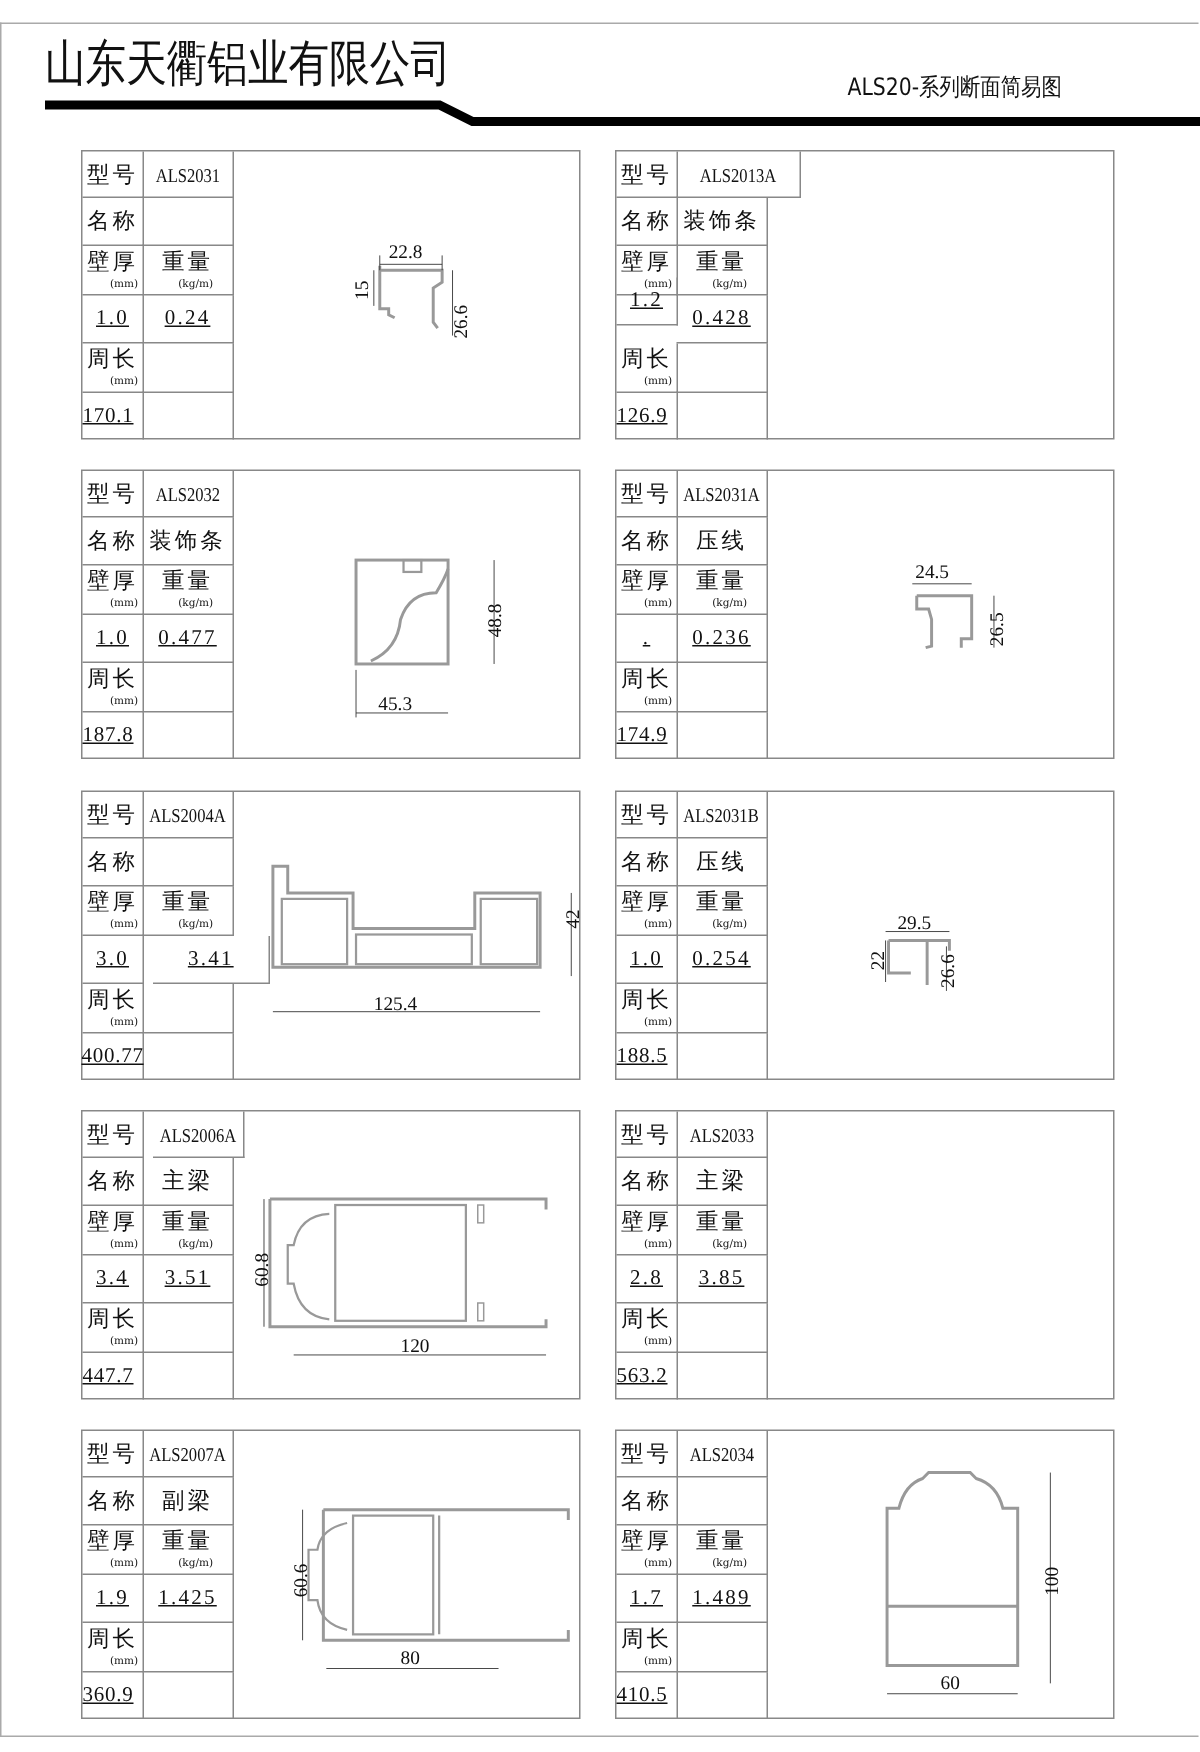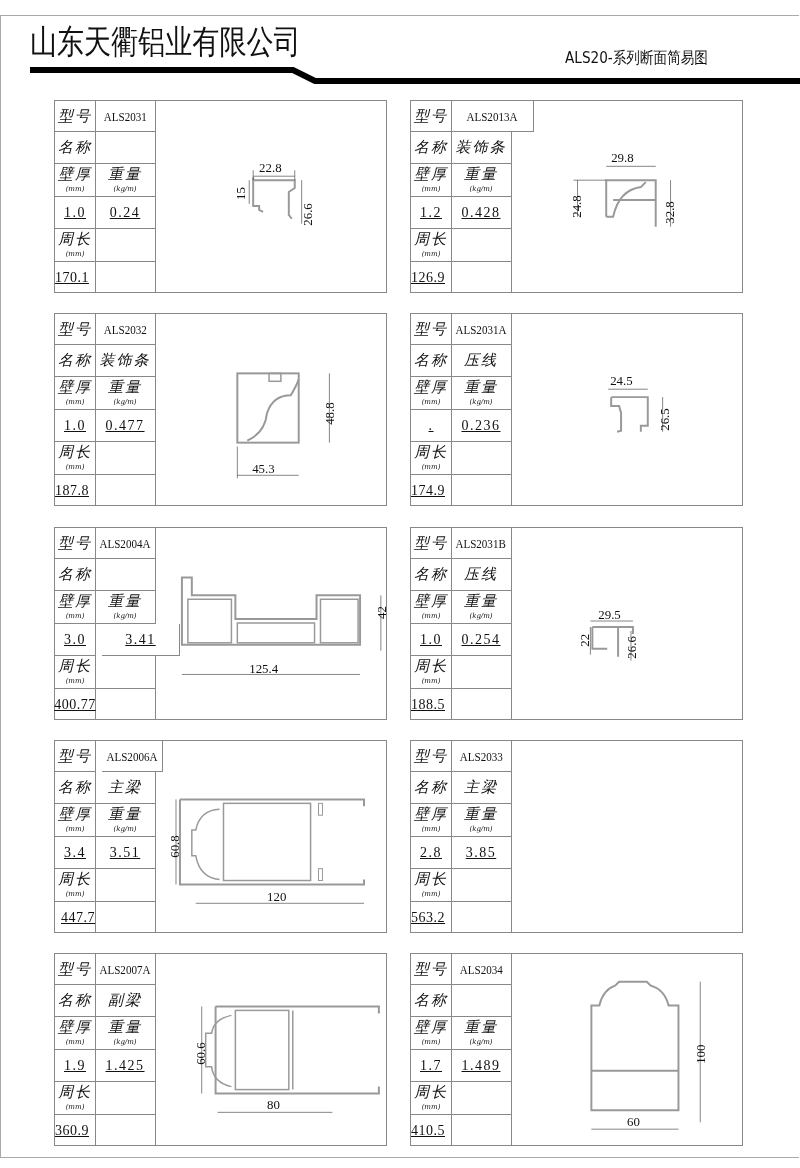--- a/index.html
+++ b/index.html
@@ -11,21 +11,21 @@
              font-family: "DejaVu Sans", sans-serif; font-weight: normal; transform: scaleX(0.82);
              transform-origin: left top; color: #111; }
   .subtitle { position: absolute; left: 565px; top: 48px; font-size: 16px;
               font-family: "DejaVu Sans", sans-serif; transform: scaleX(0.85); transform-origin: left top; }
   .rule { position: absolute; left: 0; top: 0; }
   .card { position: absolute; width: 333px; height: 193px; border: 1px solid #888; background: #fff; box-sizing: border-box; }
   .card .grid { position: absolute; left: 0; top: 0; width: 101px; height: 100%; }
   .card .cell { position: absolute; box-sizing: border-box; border-right: 1px solid #888; border-bottom: 1px solid #888;
                 display: flex; align-items: center; justify-content: center; font-size: 14px; line-height: 1; }
   .card .cell.last { border-bottom: none; }
-  .lab { display: flex; flex-direction: column; align-items: center; font-style: italic; }
+  .lab { display: flex; flex-direction: column; align-items: flex-end; }
   .lab .main { font-size: 15px; font-family: "DejaVu Serif", serif; letter-spacing: 2px; }
   .lab .unit { font-size: 7px; margin-top: 4px; }
   .val { font-family: "Liberation Serif", serif; font-size: 14px; letter-spacing: 1.5px; text-decoration: underline; }
   .code { font-family: "Liberation Serif", serif; font-size: 13px; transform: scaleX(0.85); white-space: nowrap; }
   .drawing { position: absolute; left: 101px; top: 0; right: 0; bottom: 0; }
   .drawing svg { position: absolute; left: 0; top: 0; width: 100%; height: 100%; }
   .dim { font-family: "Liberation Serif", serif; font-size: 13px; fill: #111; }
 </style>
 </head>
 <body>
@@ -128,50 +128,38 @@
             <span class="main">壁厚</span>
             <span class="unit">(mm)</span>
           </span>
       </div>
       <div class="cell" style="left:40px;top:63px;width:61px;height:33px">
         <span class="lab">
             <span class="main">重量</span>
             <span class="unit">(kg/m)</span>
           </span>
       </div>
-      <div class="cell" style="left:0;top:96px;width:41px;height:32px">
+      <div class="cell" style="left:0;top:84px;width:41px;height:32px">
         <span class="val">1.2</span>
       </div>
       <div class="cell" style="left:40px;top:96px;width:61px;height:32px">
         <span class="val">0.428</span>
       </div>
       <div class="cell" style="left:0;top:128px;width:41px;height:33px">
         <span class="lab">
             <span class="main">周长</span>
             <span class="unit">(mm)</span>
           </span>
       </div>
       <div class="cell" style="left:40px;top:128px;width:61px;height:33px"></div>
       <div class="cell last" style="left:0;top:161px;width:41px;height:31px;justify-content:flex-start">
         <span class="val" style="letter-spacing:0.5px">126.9</span>
       </div>
       <div class="cell last" style="left:40px;top:161px;width:61px;height:31px"></div>
     </div>
-    <div class="drawing">
-        <svg viewBox="0 0 232 193">
-          <path d="M95 117 L95 80 L145 80 L145 127 M95 117 L102 117 Q108 90 130 87 L135 82 M102 100 L145 100" fill="none" stroke="#999" stroke-width="2"></path>
-   <line x1="95" y1="66" x2="145" y2="66" stroke="#333" stroke-width="0.6"></line>
-   <text class="dim" x="100" y="62">29.8</text>
-   <line x1="66" y1="80" x2="66" y2="117" stroke="#333" stroke-width="0.6"></line>
-   <line x1="62" y1="80" x2="95" y2="80" stroke="#333" stroke-width="0.6"></line>
-   <text class="dim" x="70" y="118" transform="rotate(-90 70 118)">24.8</text>
-   <line x1="160" y1="80" x2="160" y2="127" stroke="#333" stroke-width="0.6"></line>
-   <text class="dim" x="164" y="124" transform="rotate(-90 164 124)">32.8</text>
-        </svg>
-      </div>
   </div>
     <div class="card" style="left: 54px; top: 313px;">
     <div class="grid">
       <div class="cell" style="left:0;top:0;width:41px;height:31px">
         <span class="lab">
             <span class="main">型号</span>
           </span>
       </div>
       <div class="cell" style="left:40px;top:0;width:61px;height:31px">
         <span class="code">ALS2032</span>
@@ -452,21 +440,21 @@
       <div class="cell" style="left:40px;top:96px;width:61px;height:32px">
         <span class="val">3.51</span>
       </div>
       <div class="cell" style="left:0;top:128px;width:41px;height:33px">
         <span class="lab">
             <span class="main">周长</span>
             <span class="unit">(mm)</span>
           </span>
       </div>
       <div class="cell" style="left:40px;top:128px;width:61px;height:33px"></div>
-      <div class="cell last" style="left:0;top:161px;width:41px;height:31px;justify-content:flex-end">
+      <div class="cell last" style="left:0;top:161px;width:41px;height:31px;justify-content:flex-start">
         <span class="val" style="letter-spacing:0.5px">447.7</span>
       </div>
       <div class="cell last" style="left:40px;top:161px;width:61px;height:31px"></div>
     </div>
     <div class="drawing">
         <svg viewBox="0 0 232 193">
           <path d="M24 59 L210 59 L210 66 M24 59 L24 145 L210 145 L210 140" fill="none" stroke="#999" stroke-width="2"></path>
    <rect x="68" y="63" width="88" height="78" fill="none" stroke="#999" stroke-width="1.5"></rect>
    <path d="M64 69 Q44 70 40 90 L36 90 L36 116 L40 116 Q44 138 64 140" fill="none" stroke="#999" stroke-width="1.5"></path>
    <rect x="164" y="63" width="4" height="12" fill="none" stroke="#999" stroke-width="1"></rect>

